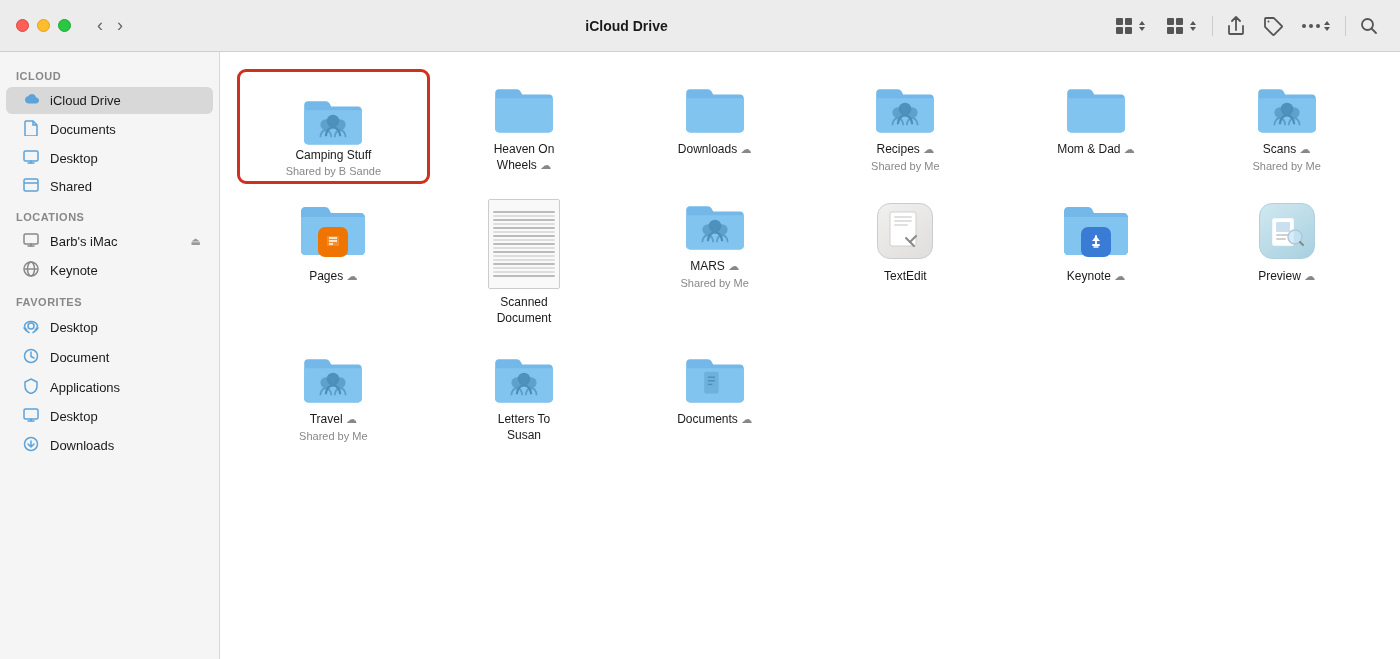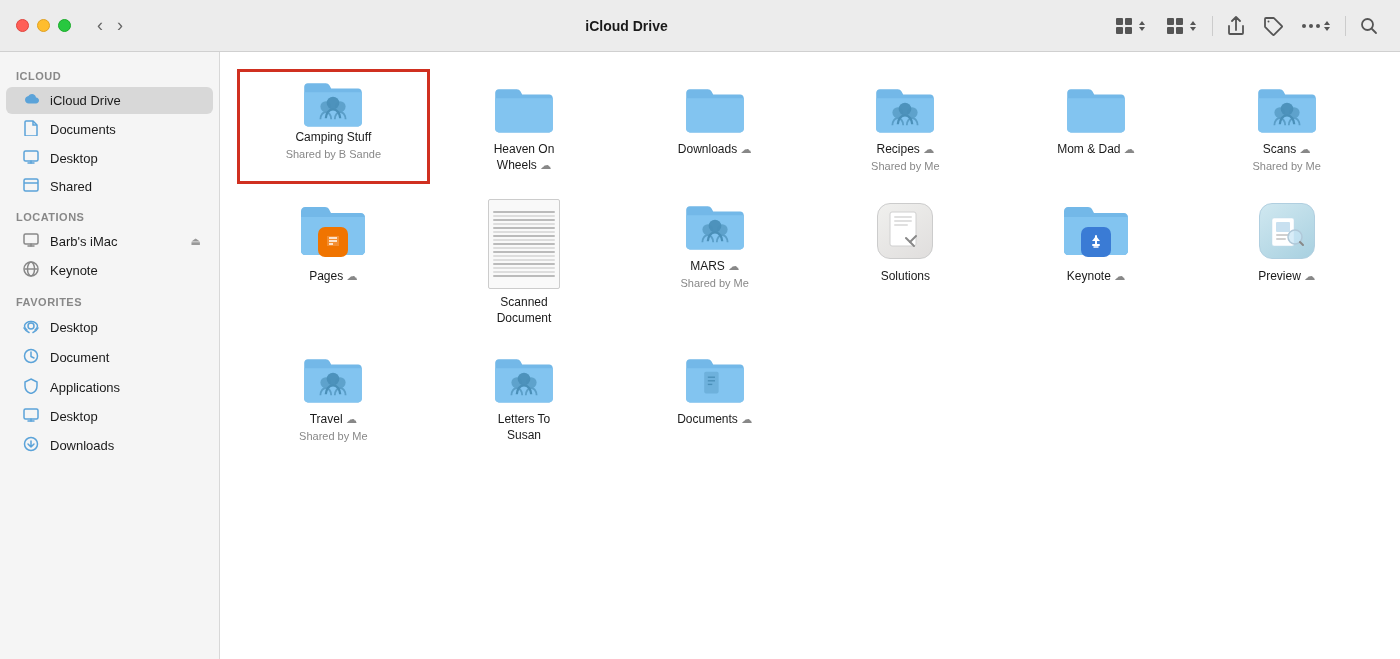--- a/index.html
+++ b/index.html
@@ -163,21 +163,22 @@
       display: flex;
       flex-direction: column;
       align-items: center;
       padding: 10px 6px 8px 6px;
       border-radius: 8px;
       cursor: pointer;
       position: relative;
     }
     .file-item.selected-border {
       outline: 3px solid #d03020;
-      border-radius: 0;
+      border-radius: 6px;
+      justify-content: flex-end;
     }
 
     
     .folder-body {
       width: 72px;
       height: 54px;
     }
 
     .file-name {
       font-size: 12px;
@@ -553,21 +554,21 @@
             <svg width="38" height="42" viewBox="0 0 38 42" fill="none">
               <rect x="4" y="2" width="26" height="34" rx="2" fill="white" stroke="#d0d0d0"></rect>
               <rect x="8" y="6" width="18" height="2" rx="1" fill="#e0e0e0"></rect>
               <rect x="8" y="10" width="18" height="2" rx="1" fill="#e0e0e0"></rect>
               <rect x="8" y="14" width="14" height="2" rx="1" fill="#e0e0e0"></rect>
               <path d="M20 28L28 36" stroke="#888" stroke-width="2" stroke-linecap="round"></path>
               <path d="M24 32L30 26" stroke="#888" stroke-width="2" stroke-linecap="round"></path>
             </svg>
           </div>
         </div>
-        <span class="file-name">Solutions</span>
+        <span class="file-name">TextEdit</span>
       </div>
 
       <div class="file-item">
         <div style="position:relative; width:72px; height:64px; margin-bottom:6px;">
           <svg width="72" height="60" viewBox="0 0 72 60" fill="none" xmlns="http://www.w3.org/2000/svg">
             <path d="M4 12C4 9.8 5.8 8 8 8H28C29.7 8 31.2 8.9 32 10.3L34 14H64C66.2 14 68 15.8 68 18V52C68 54.2 66.2 56 64 56H8C5.8 56 4 54.2 4 52V12Z" fill="#73b8e8"></path>
             <path d="M4 18H68V52C68 54.2 66.2 56 64 56H8C5.8 56 4 54.2 4 52V18Z" fill="#82c4f0"></path>
           </svg>
           <div style="position:absolute;bottom:6px;left:50%;transform:translateX(-50%);width:30px;height:30px;border-radius:7px;background:#3a7bd5;display:flex;align-items:center;justify-content:center;">
             <svg width="18" height="18" viewBox="0 0 18 18" fill="white">

